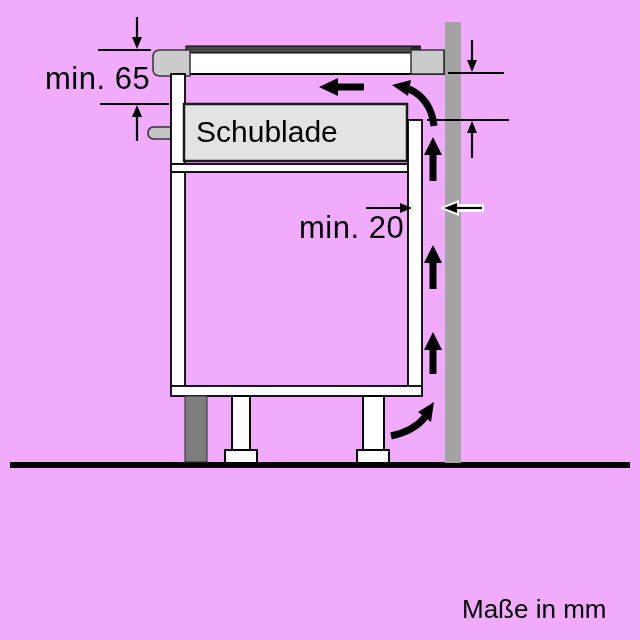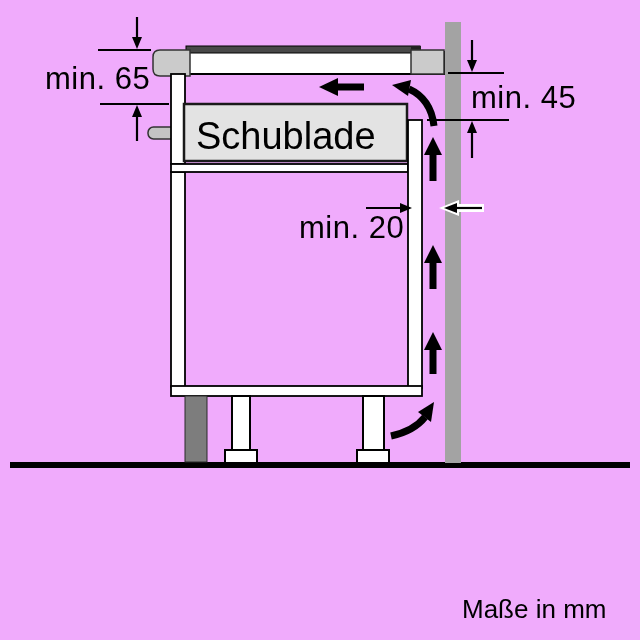--- a/index.html
+++ b/index.html
@@ -13,21 +13,21 @@
   }
   #drawing { position: absolute; left: 0; top: 0; width: 640px; height: 640px; }
   .label {
     position: absolute;
     color: #000000;
     white-space: nowrap;
     font-family: "Liberation Sans", sans-serif;
     line-height: 1;
   }
   .dim-label { font-size: 31px; letter-spacing: 0.5px; }
-  .drawer-label { font-size: 38px; }
+  .drawer-label { font-size: 30px; }
   .units-label { font-size: 26px; }
 </style>
 </head>
 <body>
 
 <div id="canvas">
 
   <svg id="drawing" viewBox="0 0 640 640" xmlns="http://www.w3.org/2000/svg">
 
     <rect x="10" y="462" width="620" height="6" fill="#000000"></rect>
@@ -107,21 +107,20 @@
       <line x1="433" y1="374" x2="433" y2="348" stroke-width="7"></line>
       <polygon points="433,332 424,350 442,350" stroke="none" fill="#000000"></polygon>
 
       <path d="M391,436 Q414,431 425,417" fill="none" stroke-width="7"></path>
       <polygon points="434,402 431,422 418,412" stroke="none" fill="#000000"></polygon>
     </g>
   </svg>
 
   <div class="label dim-label" style="left:45px; top:63px;">min. 65</div>
 
-  <div class="label dim-label" style="left:471px; top:82px;">min. 45</div>
 
   <div class="label dim-label" style="left:299px; top:212px;text-align:center;">min. 20</div>
 
   <div class="label drawer-label" style="left:196px; top:117px;">Schublade</div>
 
   <div class="label units-label" style="left:462px; top:596px;">Maße in mm</div>
 
 </div>
 
 </body></html>

